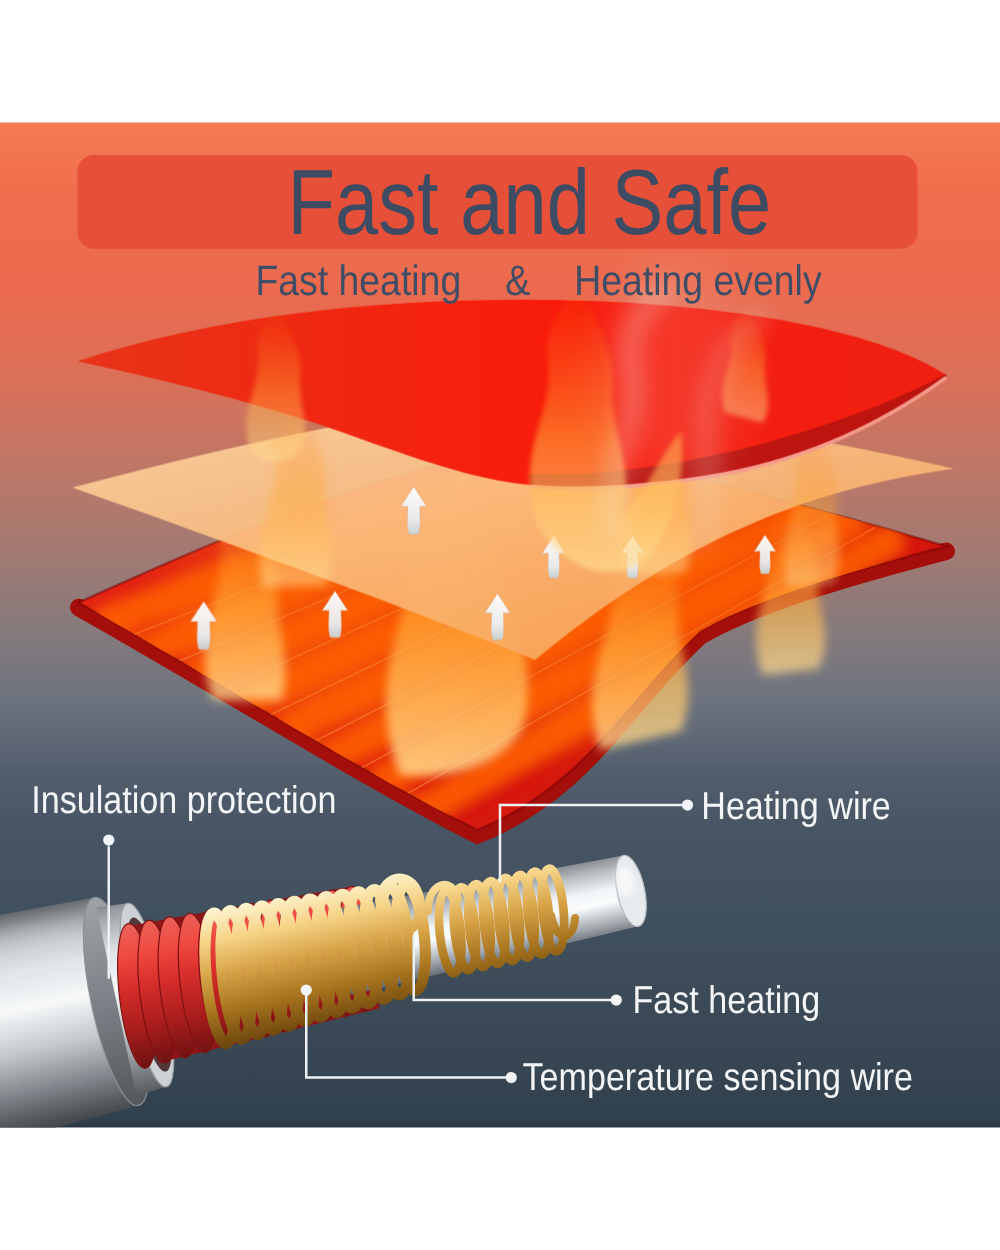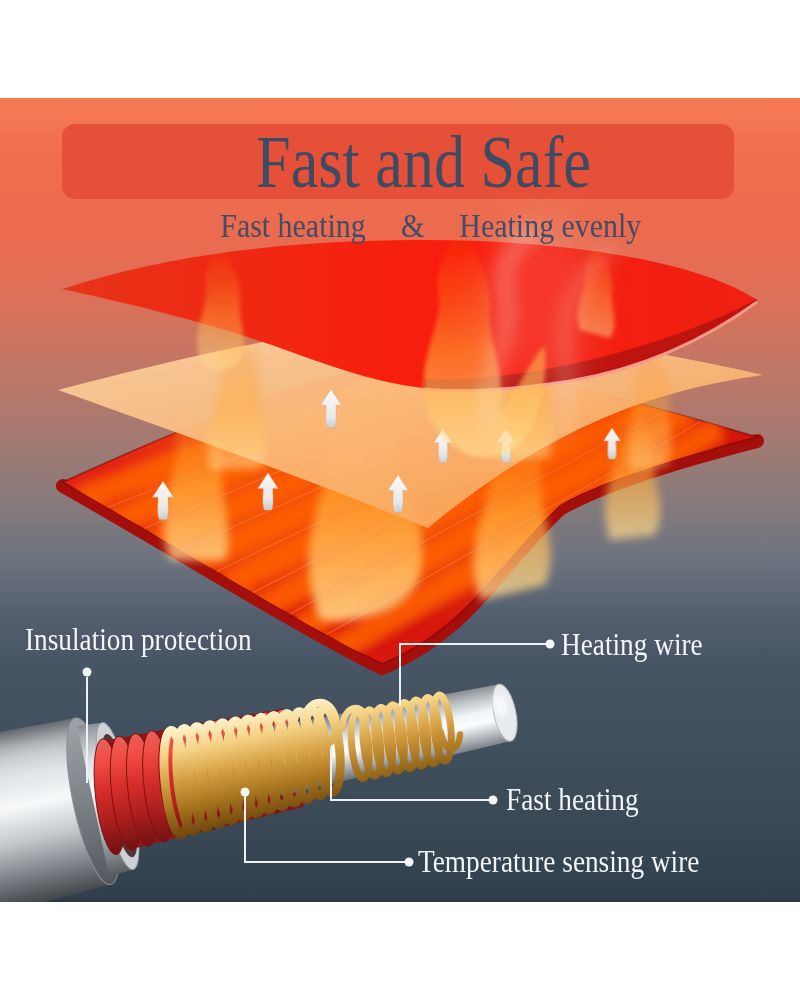--- a/index.html
+++ b/index.html
@@ -1,17 +1,17 @@
 <!DOCTYPE html>
 <html><head>
 <meta charset="utf-8">
 <style>
   html,body{margin:0;padding:0;background:#fff;}
   .page{position:relative;width:800px;height:1000px;background:#ffffff;overflow:hidden;
-        font-family:Liberation Serif, serif;border-radius:16px;}
+        font-family:Liberation Sans, sans-serif;border-radius:16px;}
   .bg{position:absolute;left:0;top:98px;width:800px;height:804px;
       background:linear-gradient(180deg,
         #f57b54 0%, #f16e4d 6.5%, #ec6a4e 16.4%, #dc7058 25%, #bf7766 34%,
         #a37a72 42.5%, #857a7c 50.6%, #6d737f 57.5%, #545f6e 64.3%,
         #485564 70%, #41505e 78.6%, #3a4855 91%, #30404c 99.2%, #2b3844 100%);}
   .header{position:absolute;left:0;top:98px;width:800px;height:157px;}
   .band{position:absolute;left:62px;top:26px;width:672px;height:75px;
         background:#e64f38;border-radius:13px;}
   .title{position:absolute;left:0;top:27px;width:744px;padding-left:56px;margin:0;
          text-align:center;font-size:74px;font-weight:400;line-height:1.0;

